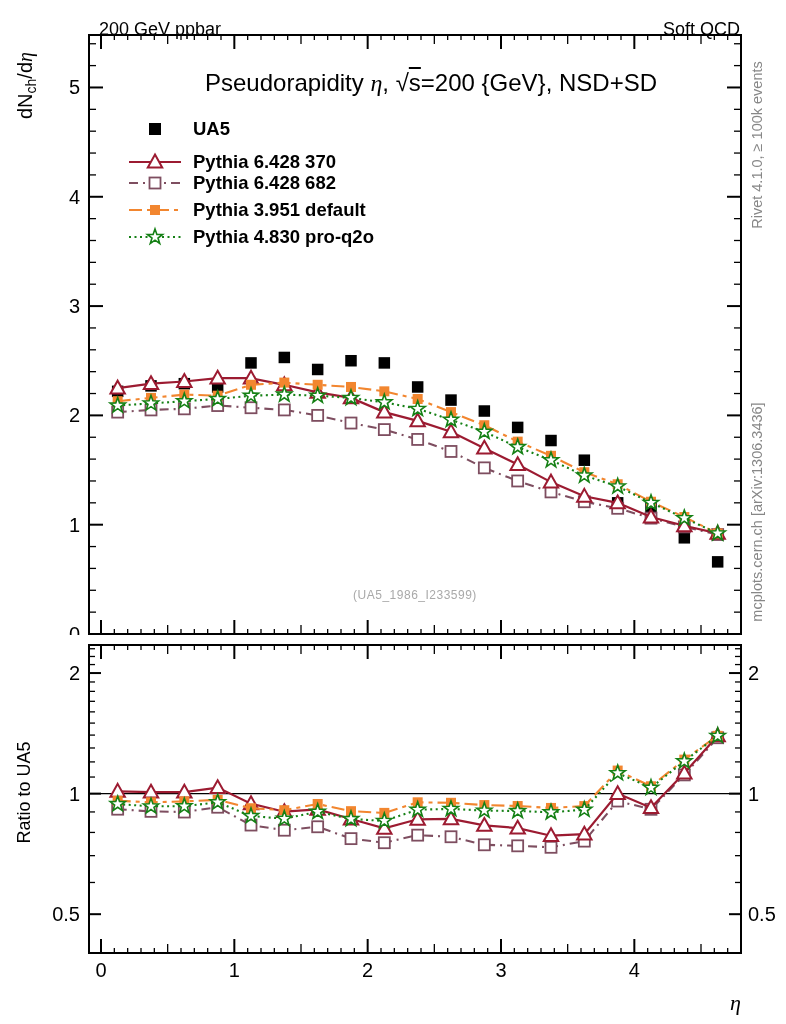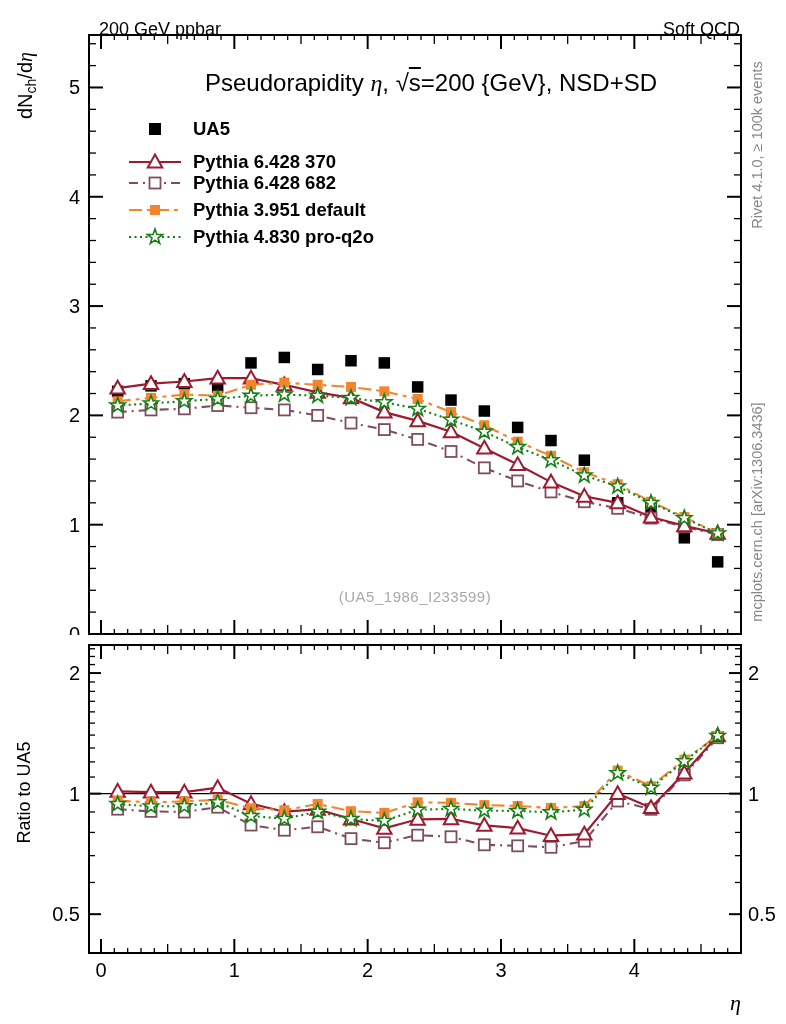--- a/index.html
+++ b/index.html
@@ -8,21 +8,21 @@
   .greek{font-family:"Liberation Serif",serif;font-style:italic;}
   .sbar{text-decoration:overline;}
   #frame-svg{left:0;top:0;}
   .hdr{font-size:18px;top:19px;white-space:nowrap;}
   #hdr-left{left:99px;}
   #hdr-right{right:46px;}
   #plot-title{left:89px;top:62px;width:684px;text-align:center;font-size:24px;white-space:nowrap;margin-top:7px;}
   .legend-row{left:128px;height:27px;display:flex;align-items:center;white-space:nowrap;}
   .legend-row svg{width:54px;height:26px;margin-right:11px;flex:0 0 auto;}
   .legend-label{font-size:18.5px;font-weight:bold;}
-  #watermark{left:89px;top:588px;width:652px;text-align:center;font-size:15px;color:#a9a9a9;letter-spacing:.5px;}
+  #watermark{left:89px;top:588px;width:652px;text-align:center;font-size:12px;color:#a9a9a9;letter-spacing:.5px;}
   .rot{transform:rotate(-90deg);white-space:nowrap;}
   #ylabel-main{width:220px;left:-84px;top:73px;text-align:center;font-size:20px;}
   #ylabel-main .sub{font-size:14px;vertical-align:-4px;}
   #ylabel-ratio{width:240px;left:-96px;top:782px;text-align:center;font-size:18px;}
   .side-note{color:#878787;font-size:14.5px;text-align:center;}
   #side-top{width:240px;left:637px;top:137px;}
   #side-bottom{width:250px;left:632px;top:504px;}
   #xlabel{left:700px;top:990px;width:41px;text-align:right;font-size:22px;}
 </style>
 </head>

